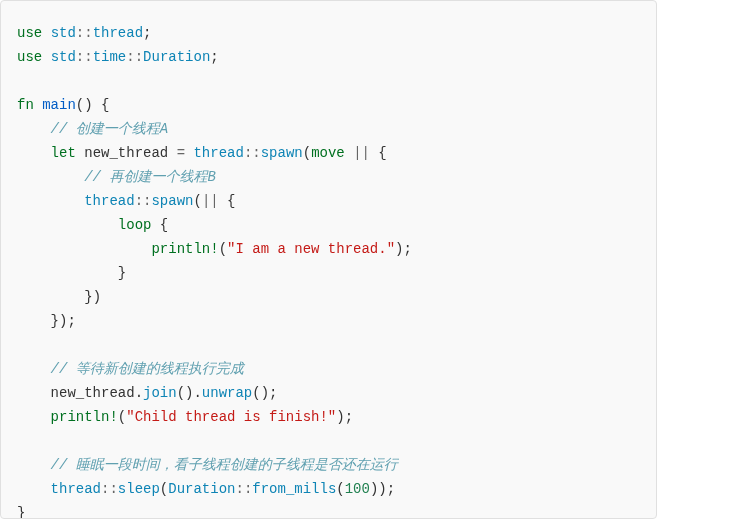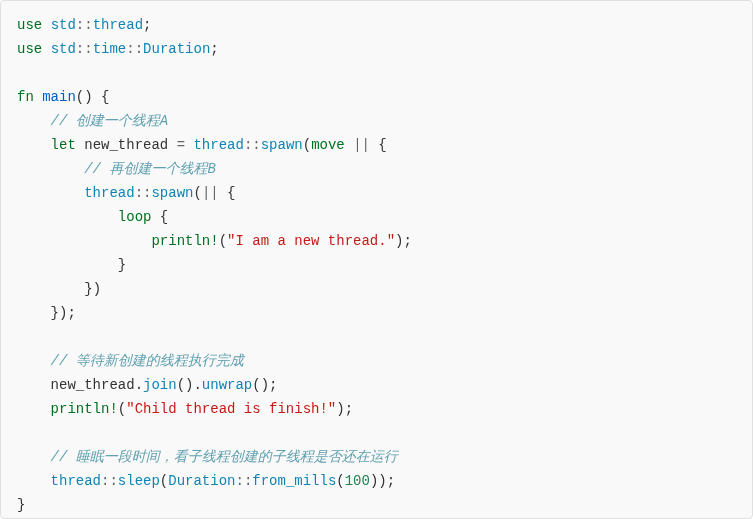--- a/index.html
+++ b/index.html
@@ -3,26 +3,26 @@
 <meta charset="utf-8">
 <style>
   body {
     margin: 0;
     padding: 0;
     background: #ffffff;
     font-family: Consolas, "Courier New", monospace;
   }
   .code-block {
     box-sizing: border-box;
-    width: 753px;
+    width: 657px;
     height: 519px;
     background: #f9f9f9;
     border: 1px solid #e0e0e0;
     border-radius: 4px;
-    padding: 12px 16px;
+    padding: 20px 16px;
     font-size: 14px;
     line-height: 24px;
     white-space: pre;
     color: #333;
     overflow: hidden;
   }
   .kw   { color: #007020; }          
   .ns   { color: #0e84b5; }          
   .fnname { color: #005cc5; }        
   .macro{ color: #007020; }          

